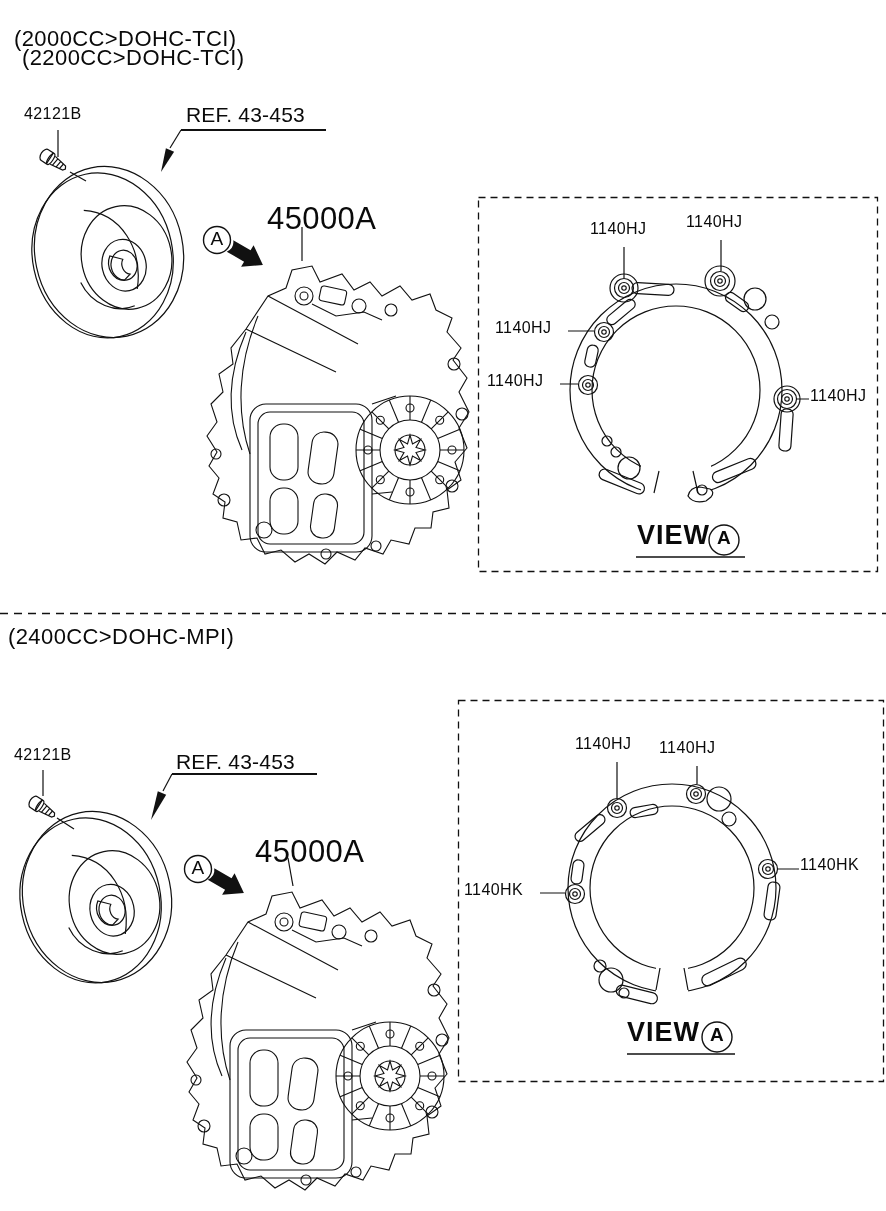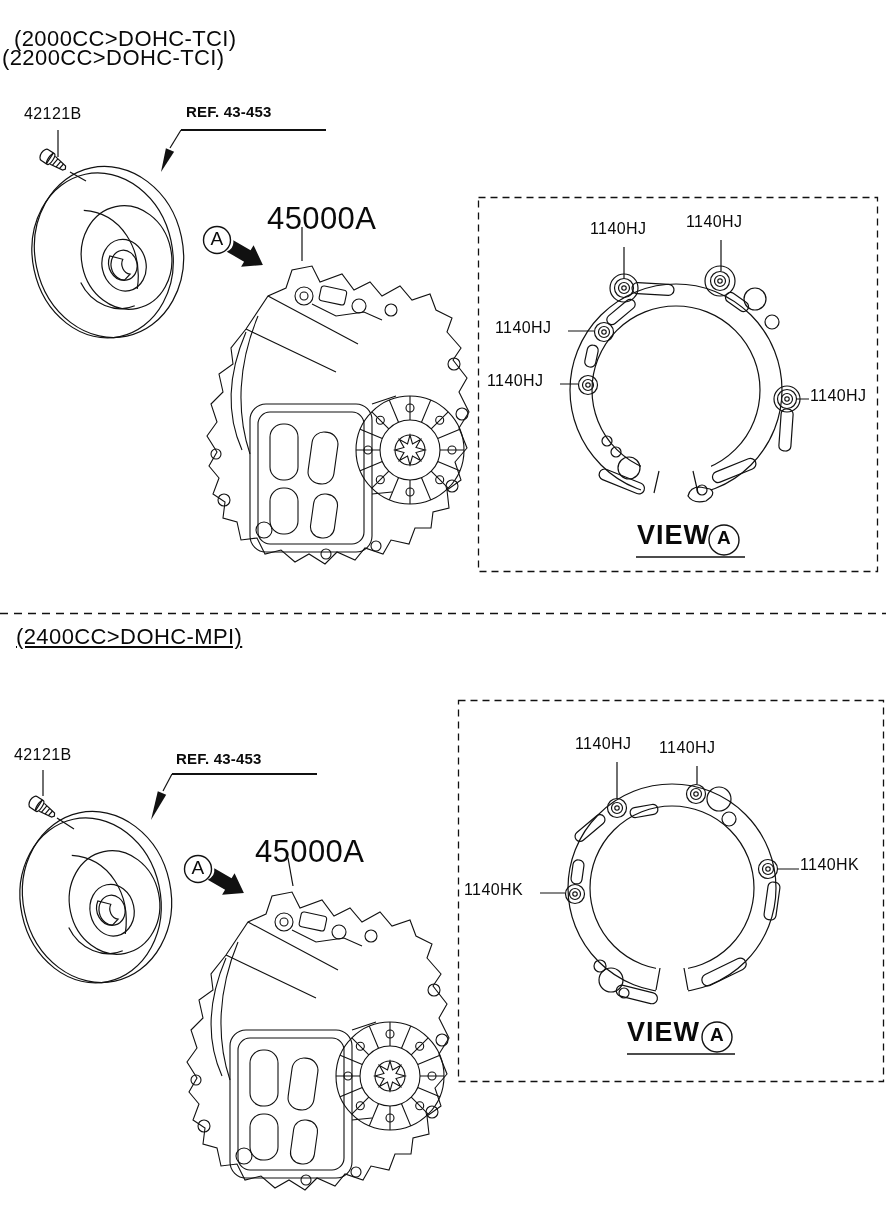--- a/index.html
+++ b/index.html
@@ -1,21 +1,21 @@
 <!DOCTYPE html>
 <html><head>
 <meta charset="utf-8">
 <style>
   html,body{margin:0;padding:0;background:#ffffff;}
   .canvas{position:relative;width:886px;height:1211px;background:#ffffff;overflow:hidden;
           font-family:"Liberation Sans", sans-serif;color:#0a0a0a;}
   .art{position:absolute;left:0;top:0;}
   .lbl{position:absolute;font-size:16px;line-height:1.04;letter-spacing:.4px;white-space:nowrap;color:#0a0a0a;}
   .hdr{font-size:22px;}
-  .ref{font-size:15px;font-weight:bold;letter-spacing:.2px;text-align:center;}
+  .ref{font-size:21px;font-weight:normal;letter-spacing:.2px;text-align:center;}
   .asm{font-size:31px;}
   .marker{font-size:19px;width:22px;text-align:center;}
   .view{font-size:27px;font-weight:bold;letter-spacing:1px;}
   .viewletter{font-size:19px;font-weight:bold;width:22px;text-align:center;}
 </style>
 </head>
 <body>
 
 <div class="canvas">
 
@@ -189,34 +189,34 @@
     <g stroke="#111" stroke-width="1.2">
       <path d="M617,762 V798 M697,766 V784 M540,893 H565 M777.5,869 H799" fill="none"></path>
     </g>
 
     <circle cx="717" cy="1037" r="15" fill="none" stroke="#111" stroke-width="1.4"></circle>
     <path d="M627,1054 H735" stroke="#111" stroke-width="1.6"></path>
   </g>
 </svg>
 
 <div class="lbl hdr" style="left:14px;top:28px;text-align:center;">(2000CC&gt;DOHC-TCI)</div>
-<div class="lbl hdr" style="left:2px;top:47px;">(2200CC&gt;DOHC-TCI)</div>
+<div class="lbl hdr" style="left:22px;top:47px;">(2200CC&gt;DOHC-TCI)</div>
 <div class="lbl" style="left:24px;top:106px;">42121B</div>
 <div class="lbl ref" style="left:186px;top:104px;">REF. 43-453</div>
 <div class="lbl asm" style="left:267px;top:203px;">45000A</div>
 <div class="lbl marker" style="left:206px;top:229px;">A</div>
 <div class="lbl" style="left:590px;top:221px;">1140HJ</div>
 <div class="lbl" style="left:686px;top:214px;">1140HJ</div>
 <div class="lbl" style="left:495px;top:320px;">1140HJ</div>
 <div class="lbl" style="left:487px;top:373px;">1140HJ</div>
 <div class="lbl" style="left:810px;top:388px;">1140HJ</div>
 <div class="lbl view" style="left:637px;top:521px;">VIEW</div>
 <div class="lbl viewletter" style="left:713px;top:528px;">A</div>
 
-<div class="lbl hdr" style="left:16px;top:626px;text-decoration:underline;">(2400CC&gt;DOHC-MPI)</div>
+<div class="lbl hdr" style="left:8px;top:626px;">(2400CC&gt;DOHC-MPI)</div>
 <div class="lbl" style="left:14px;top:747px;">42121B</div>
 <div class="lbl ref" style="left:176px;top:751px;">REF. 43-453</div>
 <div class="lbl asm" style="left:255px;top:836px;">45000A</div>
 <div class="lbl marker" style="left:187px;top:858px;">A</div>
 <div class="lbl" style="left:575px;top:736px;">1140HJ</div>
 <div class="lbl" style="left:659px;top:740px;">1140HJ</div>
 <div class="lbl" style="left:464px;top:882px;">1140HK</div>
 <div class="lbl" style="left:800px;top:857px;">1140HK</div>
 <div class="lbl view" style="left:627px;top:1018px;">VIEW</div>
 <div class="lbl viewletter" style="left:706px;top:1025px;">A</div>

